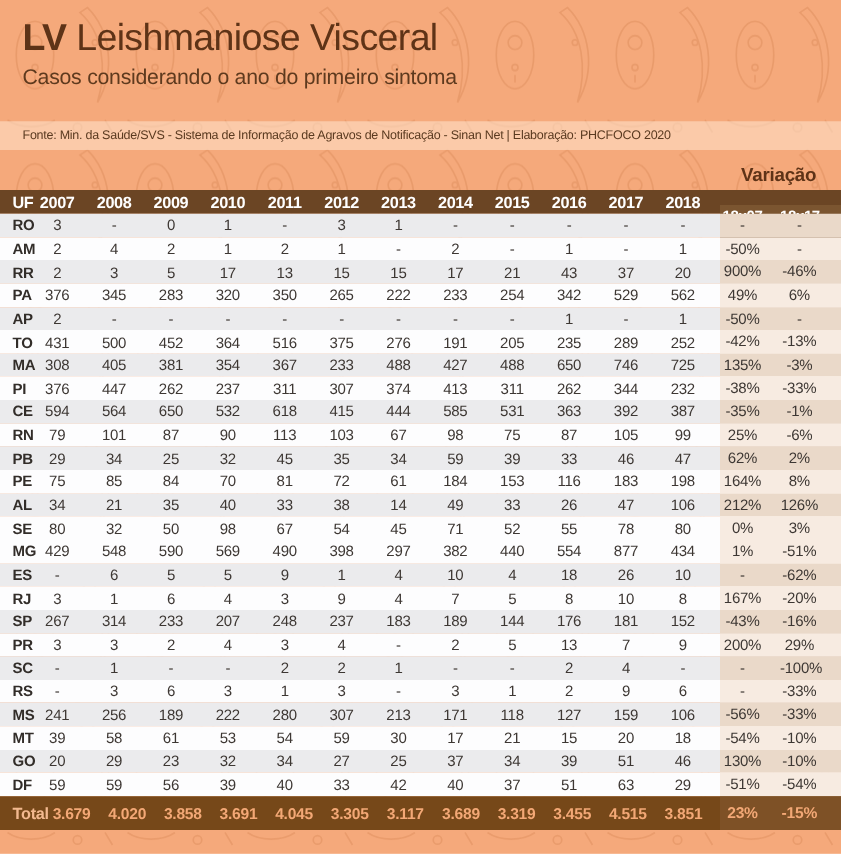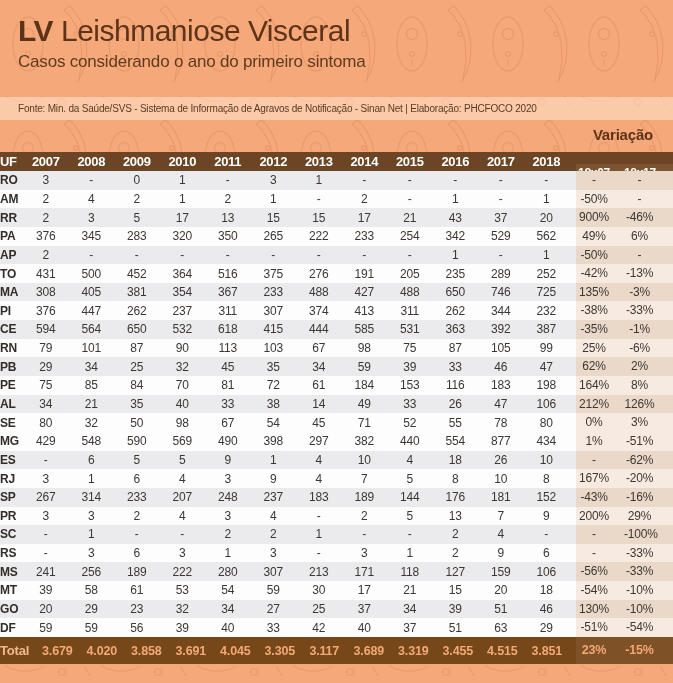--- a/index.html
+++ b/index.html
@@ -31,32 +31,32 @@
     font-size: 10px;
     font-weight: 500;
     padding-left: 18px;
     letter-spacing: -0.2px;
     white-space: nowrap;
   }
 
   .variacao-wrap {
     height: 32px;
     display: flex;
-    align-items: center;
+    align-items: flex-end;
     justify-content: flex-end;
     padding: 0 20px 3px 0;
   }
   .variacao { font-size: 15px; font-weight: 700; color: #5e3317; letter-spacing: -0.2px; }
 
   
   .tbl { width: 673px; }
   .trow { display: flex; width: 673px; align-items: center; }
 
   .cell { white-space: nowrap; overflow: visible; }
-  .cell-uf   { width: 30px;  text-align: left; }
+  .cell-uf   { width: 30px;  padding-left: 10px; text-align: left; }
   .cell-year { flex: 1; text-align: center; padding-right: 14px; }
   .cell-v1   { width: 48px; text-align: center; padding-right: 12px; }
   .cell-v2   { width: 49px; text-align: center; padding-right: 18px; }
 
   .thead { height: 19px; background: #6b4524; }
   .thead .cell { color: #ffffff; font-weight: 700; font-size: 13px; letter-spacing: -0.3px; }
   .thead .cell-v1, .thead .cell-v2 { background: #7b5530; font-size: 12px; height: 33px; line-height: 19px; margin-top: 37px; }
 
   .drow { height: 18.65px; font-size: 12px; color: #3d3733; letter-spacing: -0.2px; justify-content: center; }
   .drow .cell-uf { font-weight: 700; color: #322d29; }

